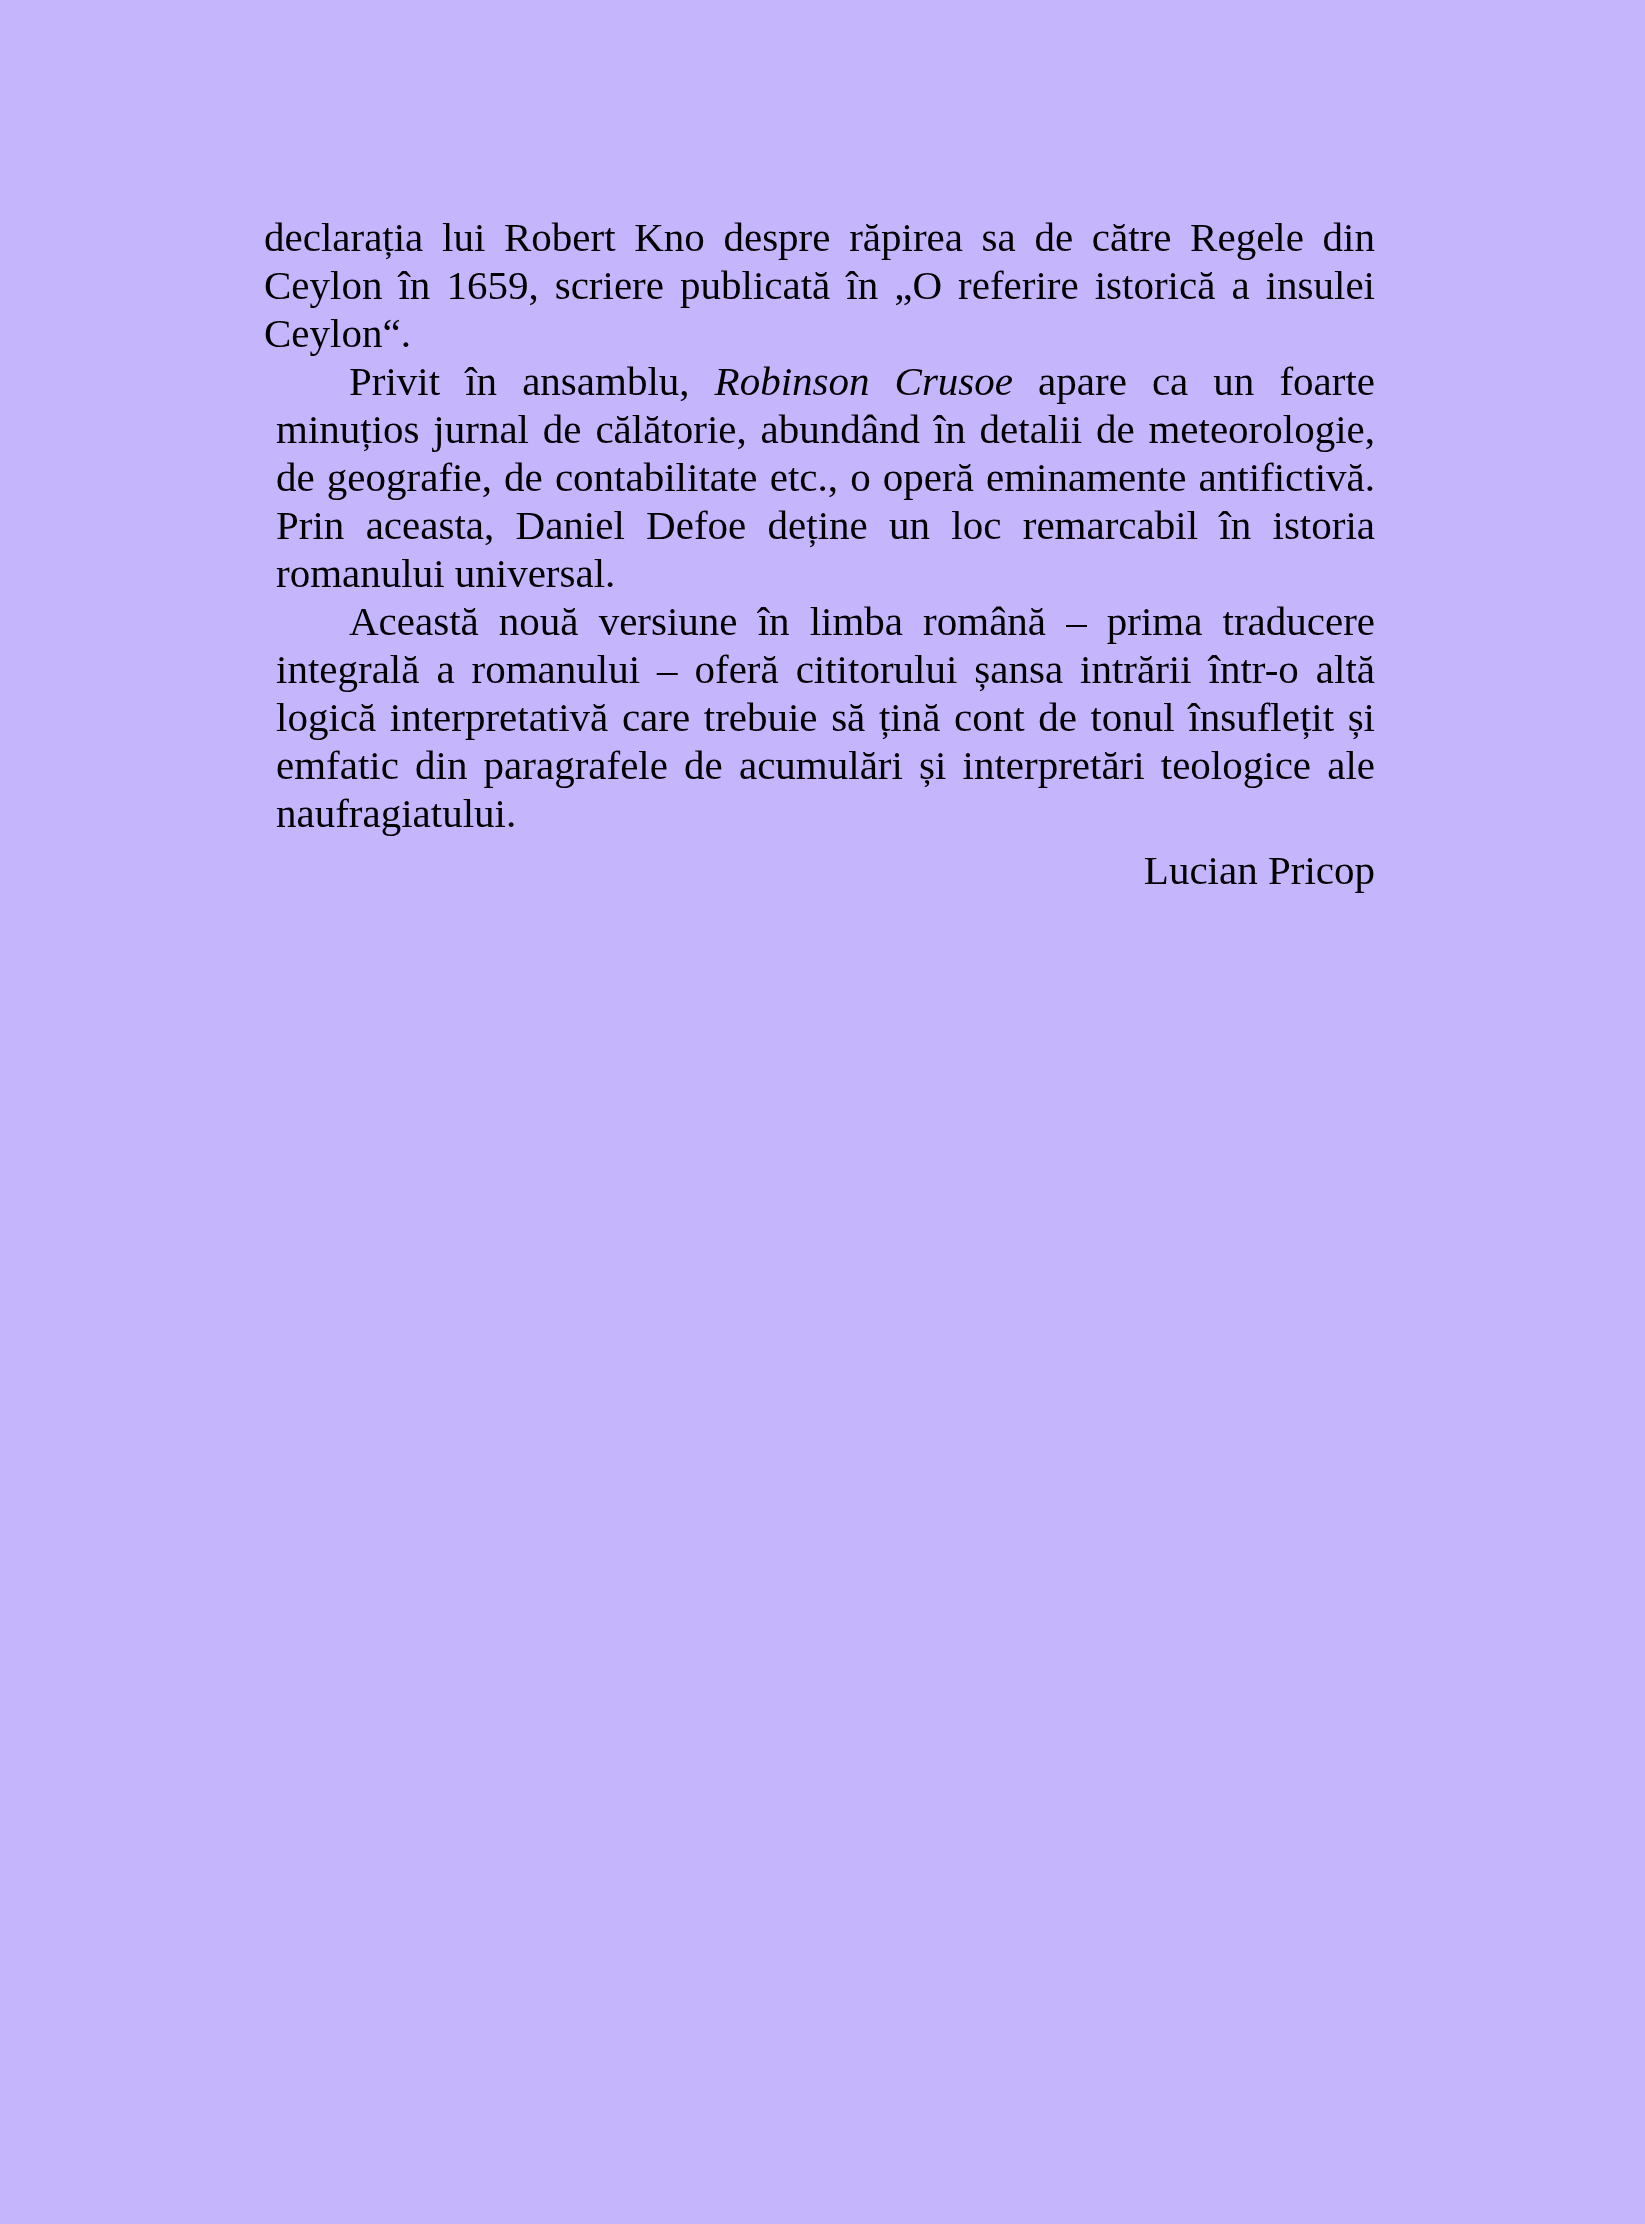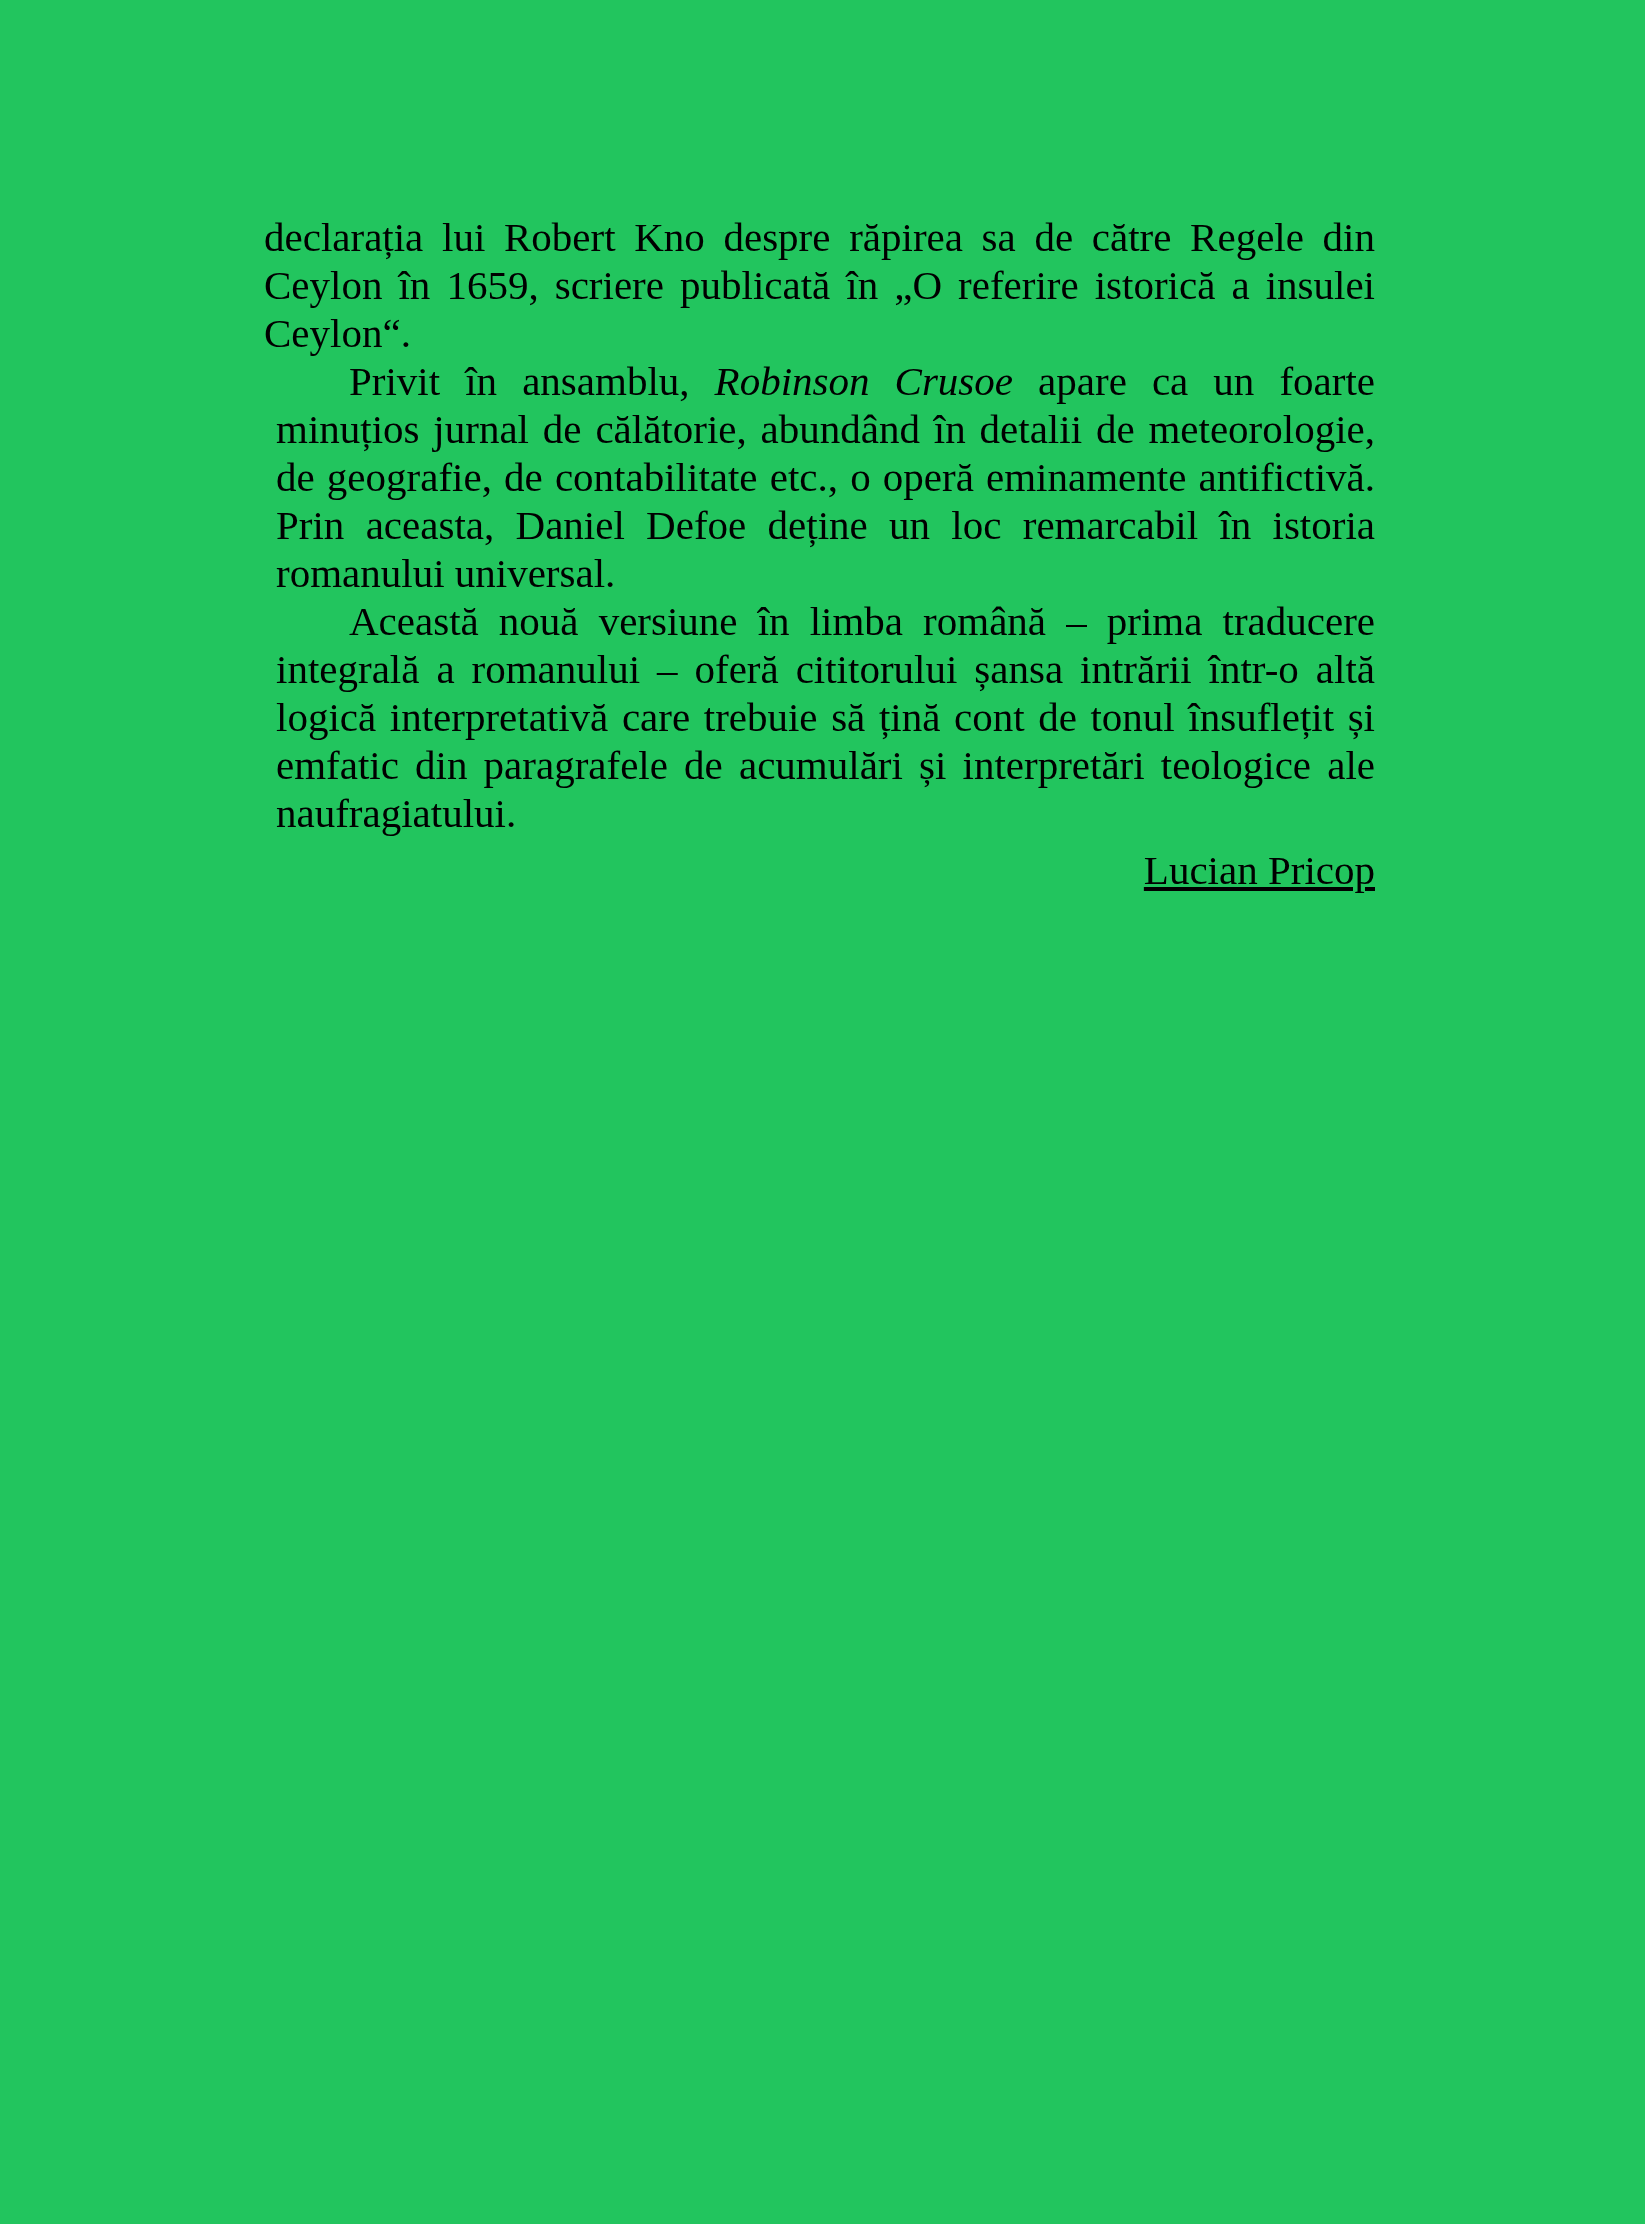--- a/index.html
+++ b/index.html
@@ -4,41 +4,40 @@
 <style>
   html, body {
     margin: 0;
     padding: 0;
     background: #ffffff;
   }
   .page {
     position: relative;
     width: 1646px;
     height: 2224px;
-    background: #22c55e;
+    background: #c4b5fd;
     box-sizing: border-box;
     padding: 213px 271px 0 264px;
     font-family: "Liberation Serif", serif;
     font-size: 41px;
     line-height: 48px;
     color: #000000;
     overflow: hidden;
   }
   .body-text p {
     margin: 0;
     text-align: justify;
   }
   .body-text p.indent {
     text-indent: 73px;
     margin-left: 12px;
   }
   .signature {
     text-align: right !important;
     margin-top: 9.4px !important;
-    text-decoration: underline;
   }
   .italic {
     font-style: italic;
   }
 </style>
 </head>
 <body>
 
 <div class="page">
   <div class="body-text">

